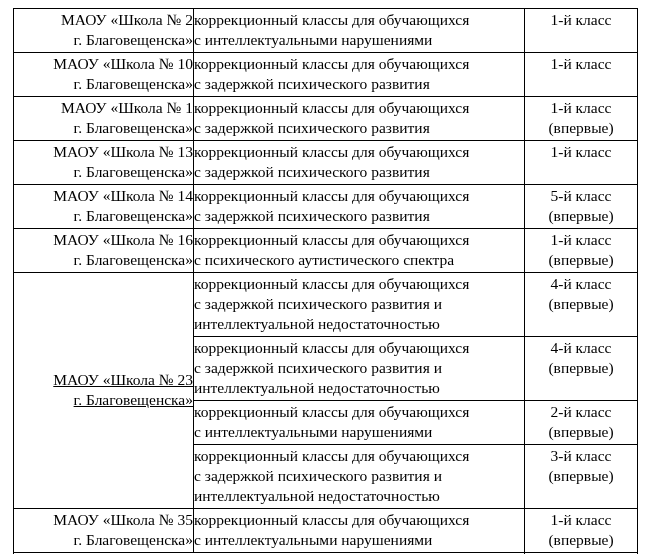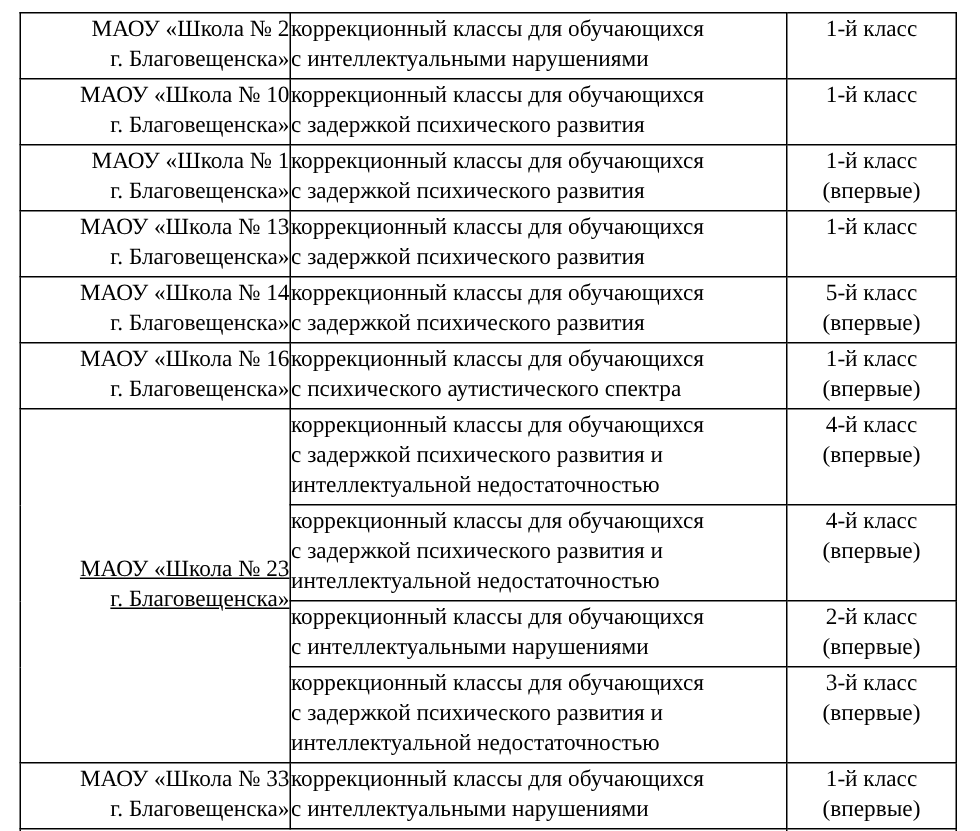--- a/index.html
+++ b/index.html
@@ -224,21 +224,21 @@
             <span class="ln">интеллектуальной недостаточностью</span>
           </td>
           <td class="grade">
             <span class="ln">3-й класс</span>
             <span class="ln">(впервые)</span>
           </td>
         </tr>
 
         <tr>
           <td class="school">
-            <span class="ln">МАОУ «Школа № 33</span>
+            <span class="ln">МАОУ «Школа № 35</span>
             <span class="ln">г. Благовещенска»</span>
           </td>
           <td class="desc">
             <span class="ln">коррекционный классы для обучающихся</span>
             <span class="ln">с интеллектуальными нарушениями</span>
           </td>
           <td class="grade">
             <span class="ln">1-й класс</span>
             <span class="ln">(впервые)</span>
           </td>

